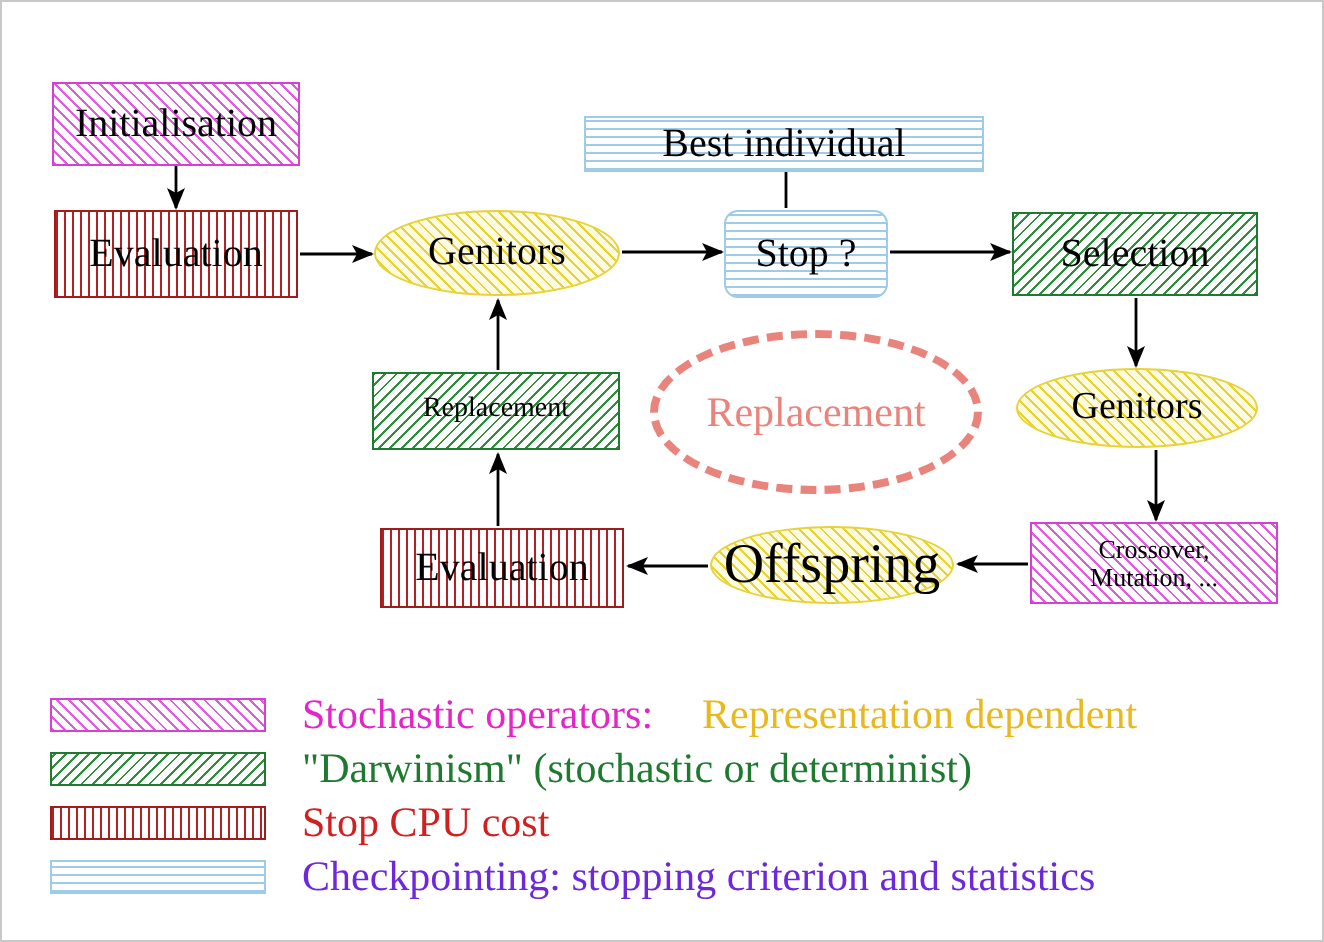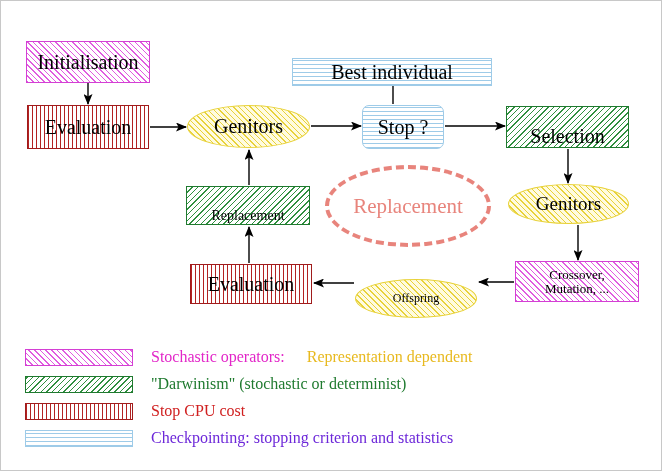--- a/index.html
+++ b/index.html
@@ -27,21 +27,20 @@
     background-color:#ffffff;
     background-image:repeating-linear-gradient(45deg,
        #e05ce0 0px,#e05ce0 1px,rgba(255,255,255,0) 1px,rgba(255,255,255,0) 4px);
     border:1px solid #d43fd4;
   }
   .hatch-green{
     background-color:#ffffff;
     background-image:repeating-linear-gradient(-45deg,
        #2f8f3f 0px,#2f8f3f 1px,rgba(255,255,255,0) 1px,rgba(255,255,255,0) 4px);
     border:1px solid #1f7a2f;
-    align-items:flex-end;
   }
   .hatch-red{
     background-color:#ffffff;
     background-image:repeating-linear-gradient(90deg,
        #b32222 0px,#b32222 1px,rgba(255,255,255,0) 1px,rgba(255,255,255,0) 4px);
     border:1px solid #a01c1c;
   }
   .hatch-blue{
     background-color:#ffffff;
     background-image:repeating-linear-gradient(0deg,
@@ -61,35 +60,35 @@
   #n-init        {left:25px; top:40px;  width:124px;height:42px; font-size:20px;}
   #n-eval-top    {left:26px; top:104px; width:122px;height:44px; font-size:20px;}
   #n-parents     {left:186px;top:104px; width:123px;height:43px; font-size:20px;}
   #n-best        {left:291px;top:37px;  width:200px;height:28px; font-size:20px;margin-top:20px;}
   #n-stop        {left:361px;top:104px; width:82px; height:44px; font-size:20px;}
   #n-selection   {left:505px;top:105px; width:123px;height:42px; font-size:20px;}
   #n-genitors    {left:507px;top:183px; width:121px;height:40px; font-size:19px;}
   #n-crossover   {left:514px;top:260px; width:124px;height:41px; font-size:13px;}
   #n-replacement {left:185px;top:185px; width:124px;height:39px; font-size:14px;}
   #n-eval-bot    {left:189px;top:263px; width:122px;height:40px; font-size:20px;}
-  #n-offspring   {left:354px;top:278px; width:122px;height:39px; font-size:12px;}
+  #n-offspring   {left:354px;top:262px; width:122px;height:39px; font-size:28px;}
 
   
   #n-generation{
     left:324px;top:164px;width:166px;height:82px;
     border:4px dashed #e8847c;border-radius:50%;
     color:#e8847c;font-size:21px;
     background:transparent;z-index:1;
   }
 
   
   #legend{position:absolute;left:24px;top:343px;width:620px;}
   .leg-row{display:flex;align-items:center;height:26px;margin-bottom:1px;}
   .swatch{width:108px;height:17px;flex:none;box-sizing:border-box;}
-  .leg-text{margin-left:18px;font-size:16px;white-space:nowrap;}
+  .leg-text{margin-left:18px;font-size:21px;white-space:nowrap;}
   .c-magenta{color:#e226c8;}
   .c-gold{color:#e8b91e;}
   .c-green{color:#1f7a2f;}
   .c-red{color:#d02020;}
   .c-lblue{color:#6d28d9;}
   .gap{display:inline-block;width:14px;}
 </style>
 </head>
 <body>
 

